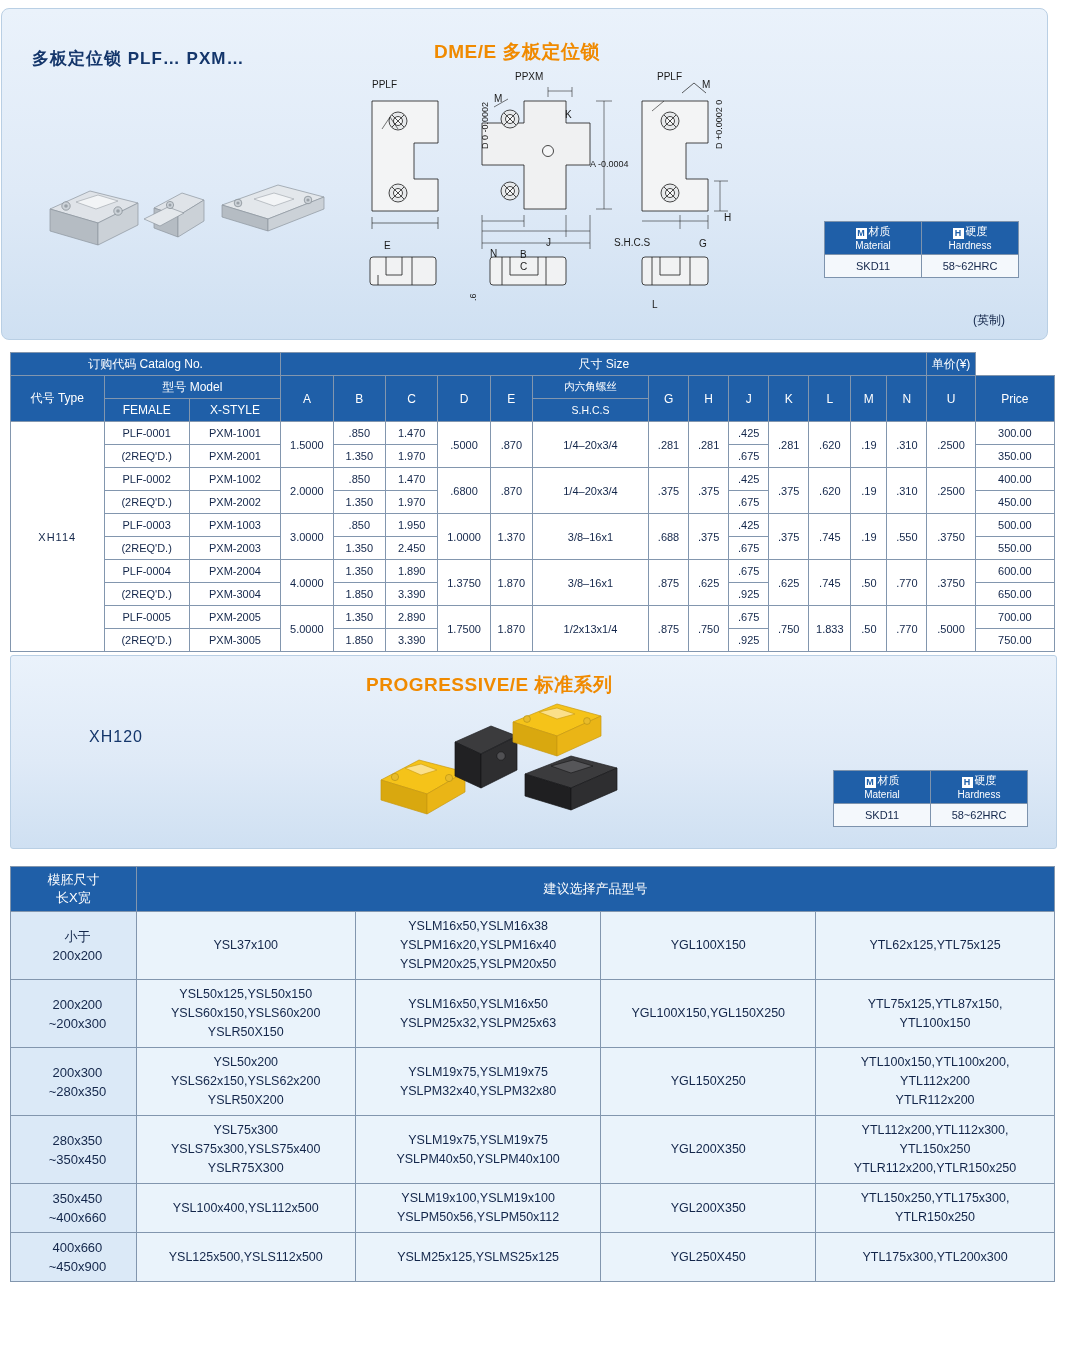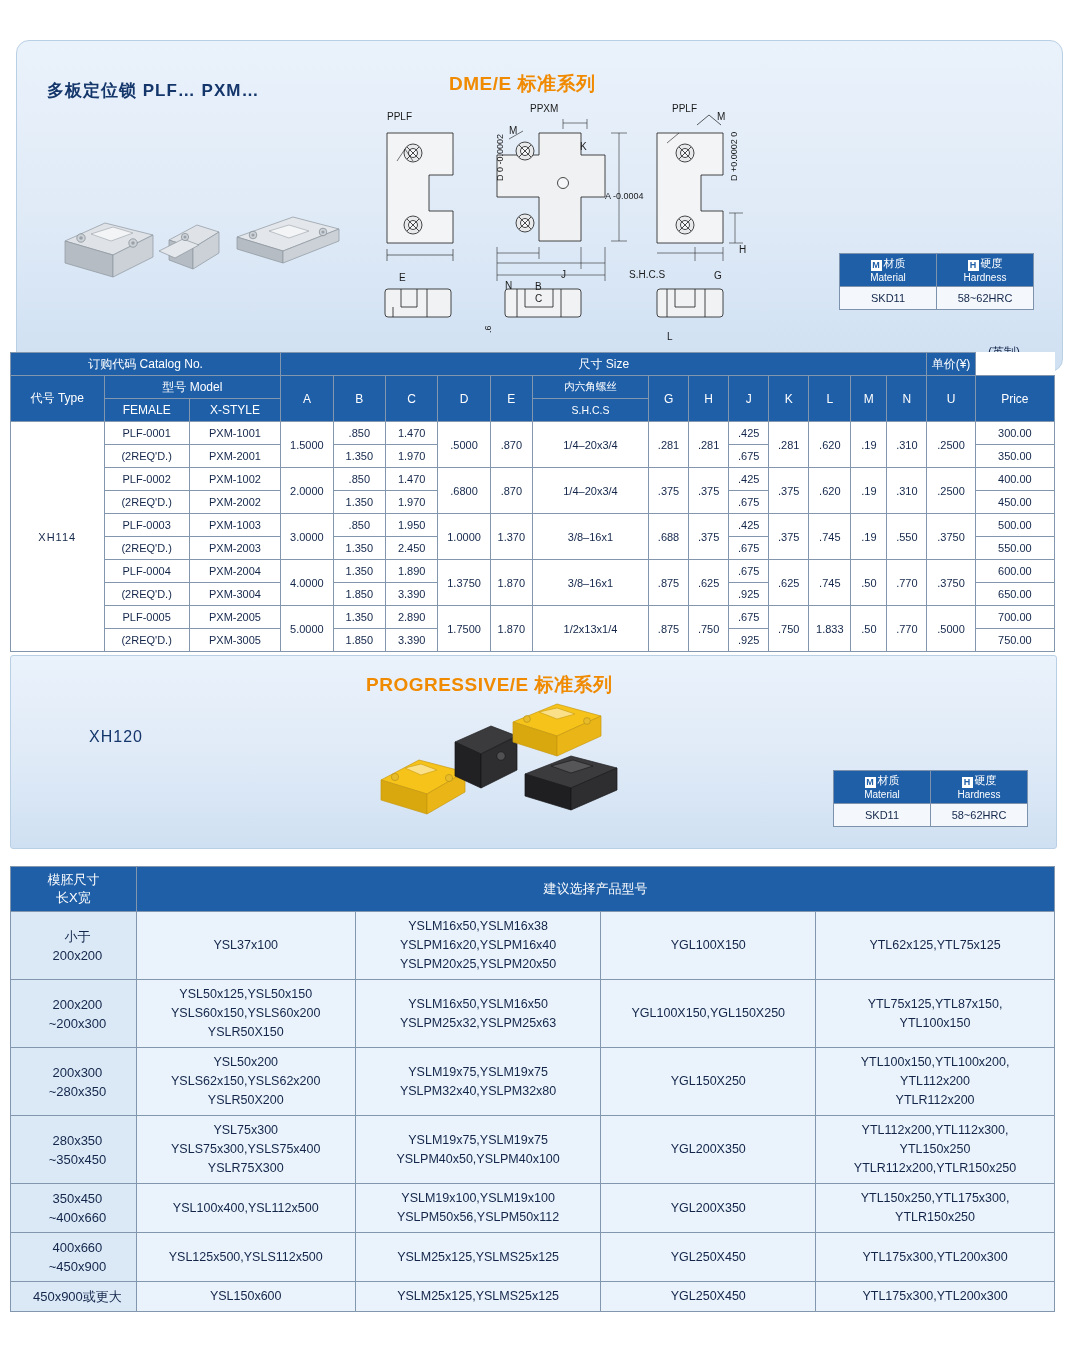--- a/index.html
+++ b/index.html
@@ -18,28 +18,27 @@
   .page {
     position: relative;
     width: 1065px;
     height: 1355px;
     padding: 0;
   }
 
   
   .panel-top {
     position: absolute;
-    left: 16px;
+    left: 1px;
     top: 8px;
     width: 1045px;
     height: 330px;
     background: linear-gradient(to bottom, #eaf2fb 0%, #dfeaf7 55%, #cfe0f2 100%);
     border: 1px solid #b9cfe4;
-    border-radius: 13px;
-    margin-top: 32px;
+    border-radius: 8px;
   }
   .title-cn {
     position: absolute;
     left: 30px;
     top: 38px;
     font-size: 17px;
     font-weight: bold;
     color: #14366b;
     letter-spacing: 1px;
   }
@@ -233,21 +232,21 @@
   table.guide td.c4 { width: 242px; }
 </style>
 </head>
 <body>
 
 <div class="page">
 
   <div class="panel-top">
 
     <div class="title-cn">多板定位锁   PLF… PXM…</div>
-    <div class="title-series">DME/E 标准系列</div>
+    <div class="title-series">DME/E 多板定位锁</div>
 
     <svg class="iso-wrap" width="290" height="115" viewBox="0 0 290 115">
       <defs>
         <linearGradient id="gmet" x1="0" y1="0" x2="0" y2="1">
           <stop offset="0%" stop-color="#e9ecef"></stop>
             <stop offset="100%" stop-color="#b9bfc6"></stop>
         </linearGradient>
       </defs>
 
       <g>
@@ -761,35 +760,18 @@
             <span>YSLM25x125,YSLMS25x125</span>
           </td>
           <td class="c3">
             <span>YGL250X450</span>
           </td>
           <td class="c4">
             <span>YTL175x300,YTL200x300</span>
           </td>
         </tr>
 
-        <tr>
-          <td class="sizecell">
-            <span>450x900或更大</span>
-          </td>
-          <td class="c1">
-            <span>YSL150x600</span>
-          </td>
-          <td class="c2">
-            <span>YSLM25x125,YSLMS25x125</span>
-          </td>
-          <td class="c3">
-            <span>YGL250X450</span>
-          </td>
-          <td class="c4">
-            <span>YTL175x300,YTL200x300</span>
-          </td>
-        </tr>
 
       </tbody>
     </table>
   </div>
 
 </div>
 
 </body></html>

